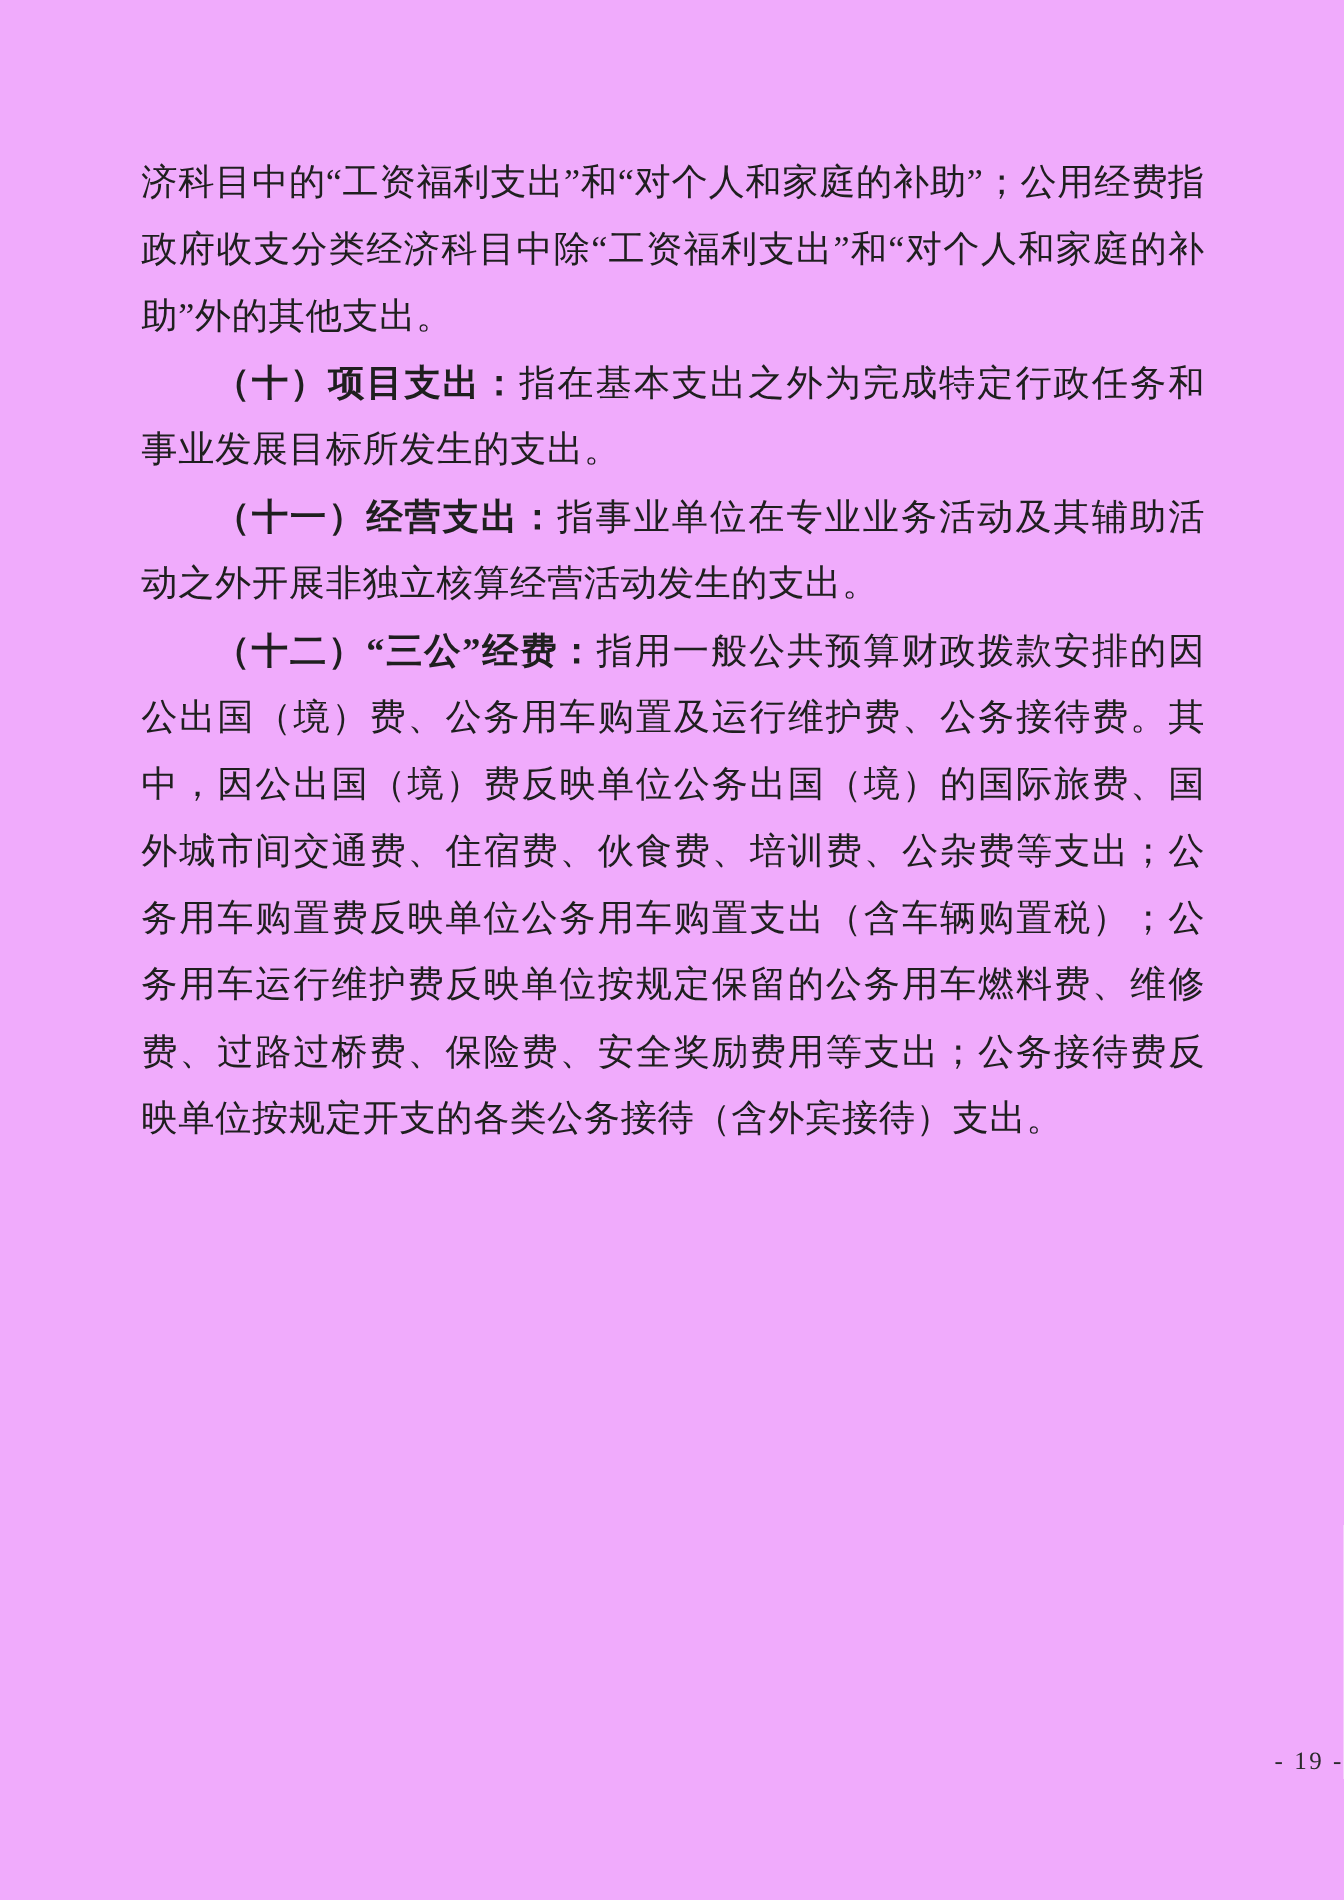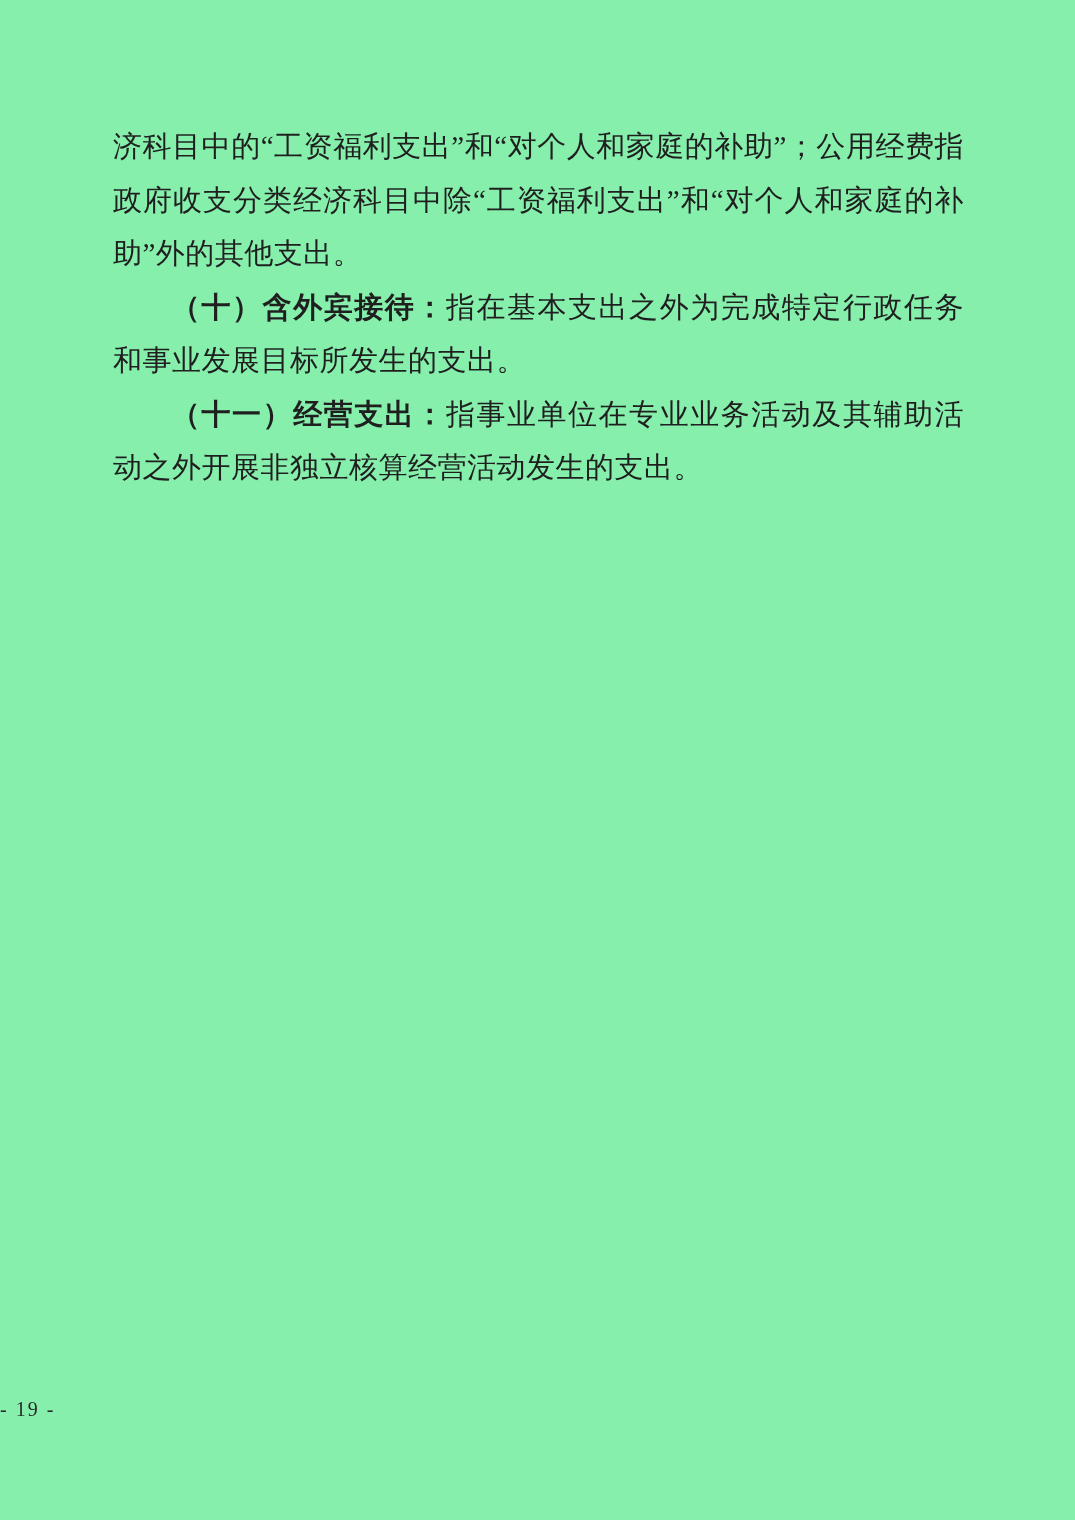--- a/index.html
+++ b/index.html
@@ -4,21 +4,21 @@
 <style>
   html, body {
     margin: 0;
     padding: 0;
     background: #ffffff;
   }
   .page {
     position: relative;
     width: 1075px;
     height: 1520px;
-    background: #86efac;
+    background: #f0abfc;
     overflow: hidden;
     font-family: "Liberation Serif", "DejaVu Serif", serif;
     color: #1f1f1f;
   }
   .content {
     position: absolute;
     left: 113px;
     top: 120px;
     width: 851px;
     font-size: 29px;
@@ -35,38 +35,39 @@
     text-indent: 0;
   }
   .lead {
     font-weight: bold;
   }
   .footer {
     position: absolute;
     top: 1398px;
     left: 0;
     width: 100%;
-    text-align: left;
+    text-align: right;
     font-size: 20px;
     letter-spacing: 2px;
     color: #2a2a2a;
     font-family: "Liberation Serif", "DejaVu Serif", serif;
   }
 </style>
 </head>
 <body>
 
 <div class="page">
   <div class="content">
 
     <p class="para no-indent"><span class="lead"></span><span>济科目中的“工资福利支出”和“对个人和家庭的补助”；公用经费指政府收支分类经济科目中除“工资福利支出”和“对个人和家庭的补助”外的其他支出。</span></p>
 
-    <p class="para"><span class="lead">（十）含外宾接待：</span><span>指在基本支出之外为完成特定行政任务和事业发展目标所发生的支出。</span></p>
+    <p class="para"><span class="lead">（十）项目支出：</span><span>指在基本支出之外为完成特定行政任务和事业发展目标所发生的支出。</span></p>
 
     <p class="para"><span class="lead">（十一）经营支出：</span><span>指事业单位在专业业务活动及其辅助活动之外开展非独立核算经营活动发生的支出。</span></p>
 
+    <p class="para"><span class="lead">（十二）“三公”经费：</span><span>指用一般公共预算财政拨款安排的因公出国（境）费、公务用车购置及运行维护费、公务接待费。其中，因公出国（境）费反映单位公务出国（境）的国际旅费、国外城市间交通费、住宿费、伙食费、培训费、公杂费等支出；公务用车购置费反映单位公务用车购置支出（含车辆购置税）；公务用车运行维护费反映单位按规定保留的公务用车燃料费、维修费、过路过桥费、保险费、安全奖励费用等支出；公务接待费反映单位按规定开支的各类公务接待（含外宾接待）支出。</span></p>
 
 
 
   </div>
 
   <div class="footer">- 19 -</div>
 </div>
 
 </body></html>

